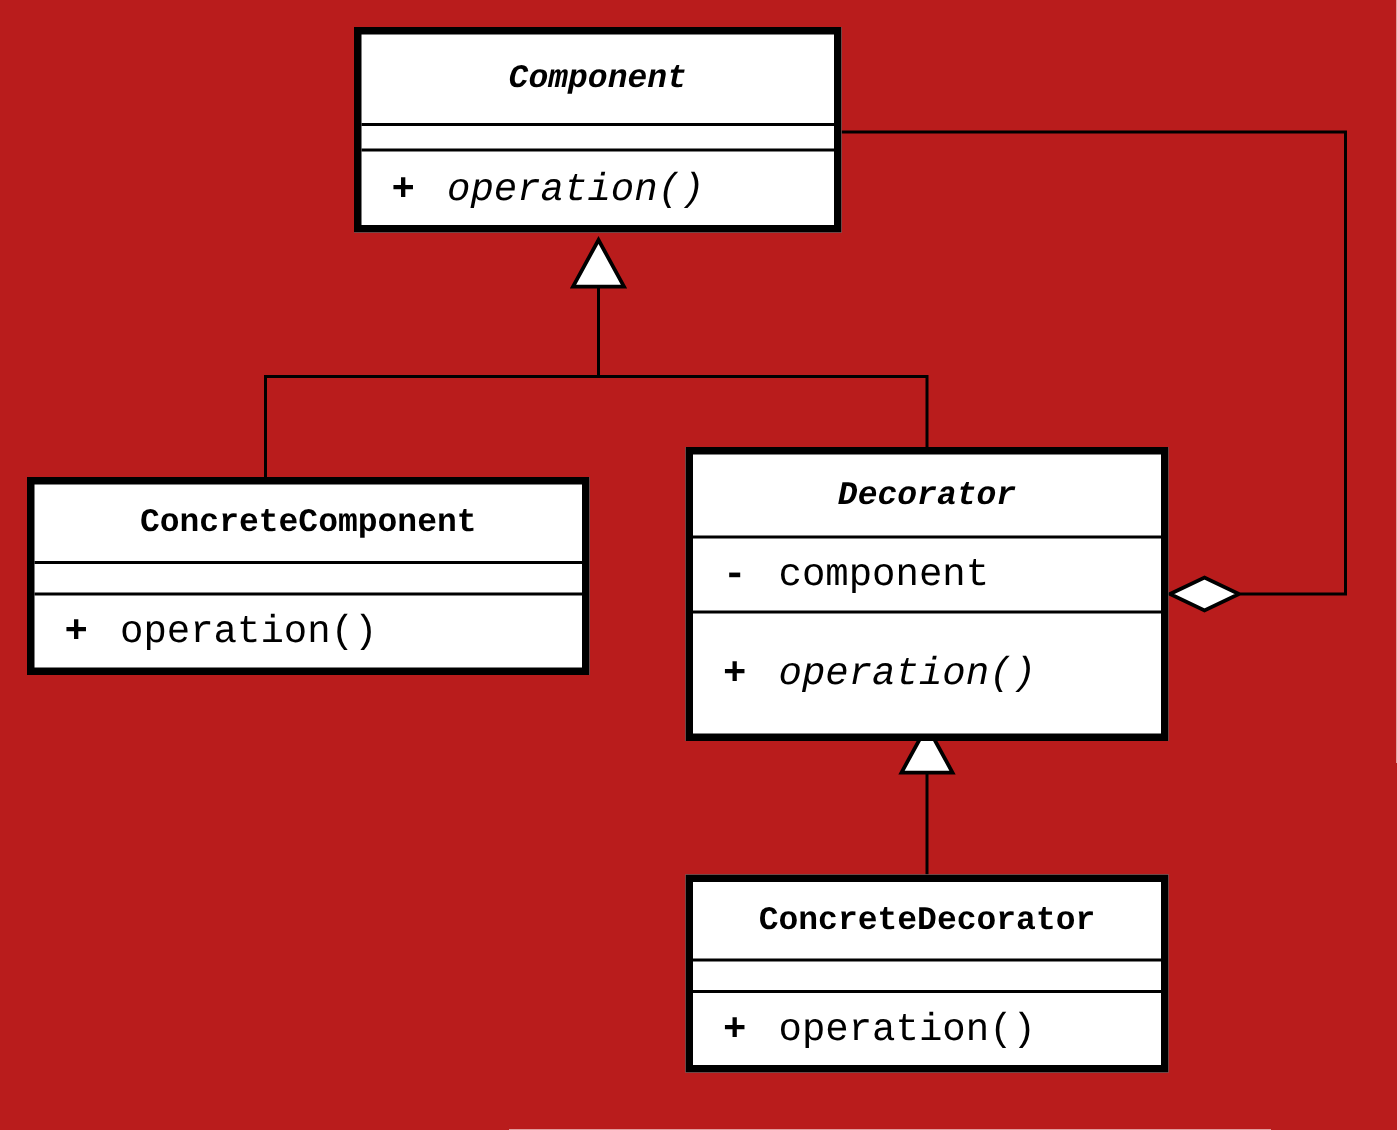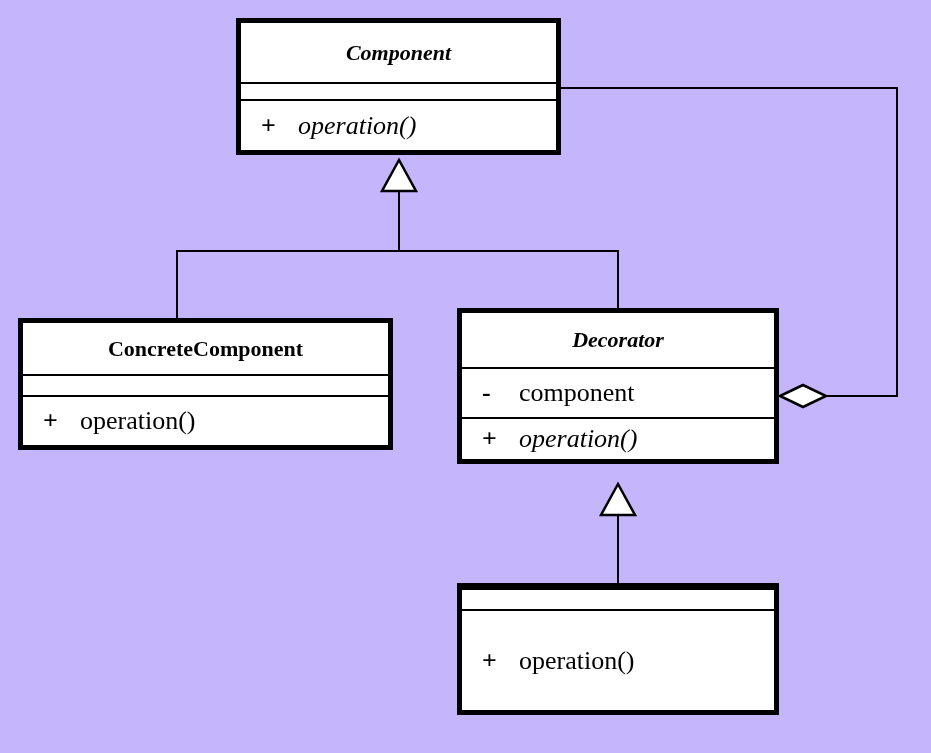--- a/index.html
+++ b/index.html
@@ -1,18 +1,18 @@
 <!DOCTYPE html>
 <html><head>
 <meta charset="utf-8">
 <style>
   html,body{margin:0;padding:0;background:#ffffff;}
   .canvas{
-    position:relative;width:931px;height:753px;background:#c4b5fd;
-    font-family:Liberation Serif, serif;color:#000;
+    position:relative;width:931px;height:753px;background:#b91c1c;
+    font-family:Liberation Mono, monospace;color:#000;
     overflow:hidden;
   }
   svg.connectors{position:absolute;left:0;top:0;width:931px;height:753px;}
   .uml-class{
     position:absolute;background:#ffffff;border:5px solid #000000;
     box-sizing:border-box;display:flex;flex-direction:column;z-index:2;
   }
   .uml-title{
     display:flex;align-items:center;justify-content:center;
     font-weight:bold;font-size:22px;flex:none;
@@ -60,37 +60,38 @@
     <div class="uml-title" style="height:51px">ConcreteComponent</div>
     <div class="sect attrs" style="height:19px"></div>
     <div class="sect ops">
       <div class="member">
         <span class="sign">+</span>
         <span class="mlabel">operation()</span>
       </div>
     </div>
   </div>
 
-  <div class="uml-class" style="left:457px;top:308px;width:322px;height:156px">
+  <div class="uml-class" style="left:457px;top:298px;width:322px;height:196px">
     <div class="uml-title italic" style="height:54px">Decorator</div>
     <div class="sect attrs" style="height:48px">
       <div class="member">
         <span class="sign">-</span>
         <span class="mlabel">component</span>
       </div>
     </div>
     <div class="sect ops">
       <div class="member">
         <span class="sign">+</span>
         <span class="mlabel italic">operation()</span>
       </div>
     </div>
   </div>
 
   <div class="uml-class" style="left:457px;top:583px;width:322px;height:132px">
+    <div class="uml-title" style="height:51px">ConcreteDecorator</div>
     <div class="sect attrs" style="height:19px"></div>
     <div class="sect ops">
       <div class="member">
         <span class="sign">+</span>
         <span class="mlabel">operation()</span>
       </div>
     </div>
   </div>
 
 </div>

